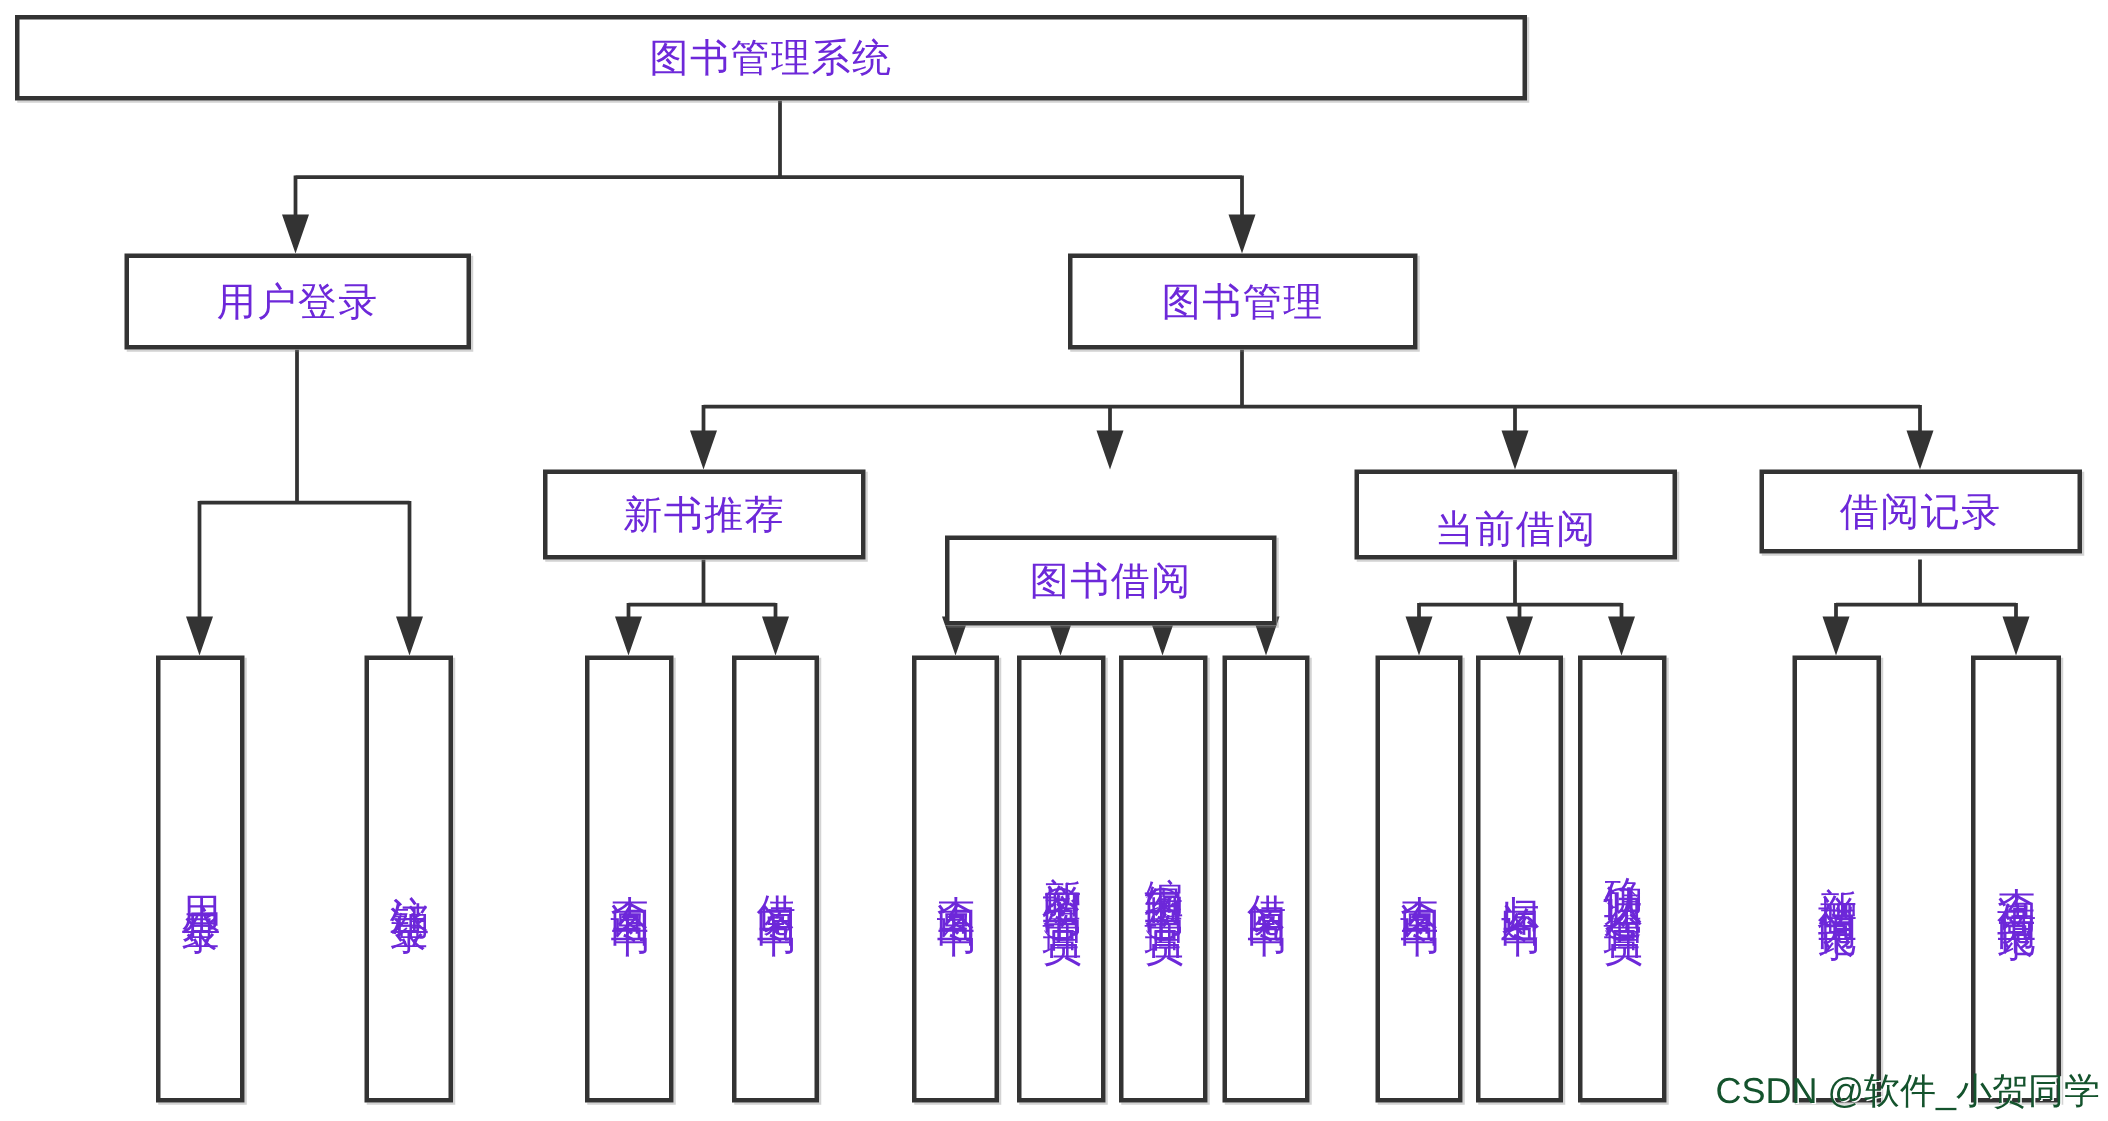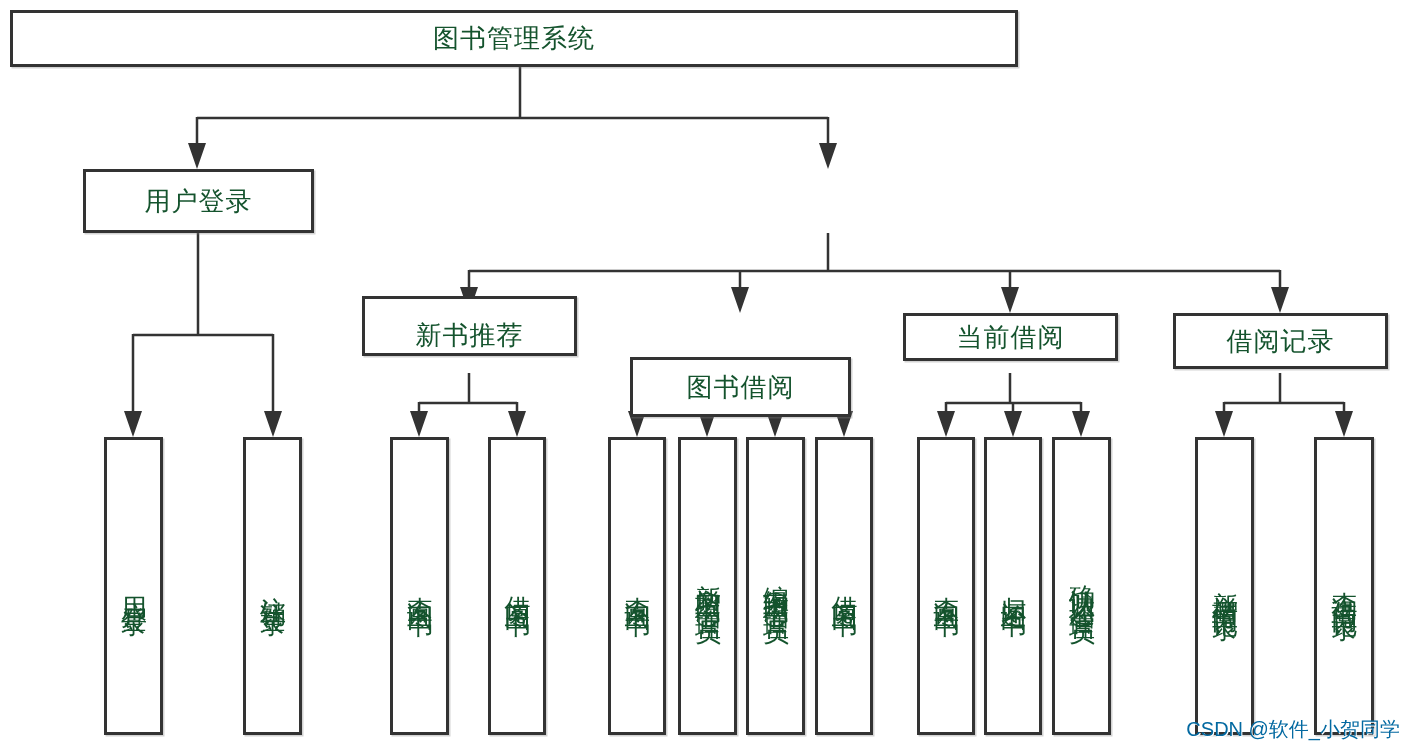--- a/index.html
+++ b/index.html
@@ -12,58 +12,58 @@
   }
   #edges{position:absolute;left:0;top:0;width:1405px;height:747px;}
   .box{
     position:absolute;
     box-sizing:border-box;
     border:3px solid #333333;
     background:#ffffff;
     display:flex;
     align-items:center;
     justify-content:center;
-    color:#14532d;
+    color:#6d28d9;
     box-shadow:1.5px 1.5px 0 rgba(130,130,130,0.35);
   }
   .hbox{font-size:26px;letter-spacing:1px;white-space:nowrap;}
   .vbox{top:437px;height:298px;}
   .vbox .vtext{
     writing-mode:vertical-lr;
     text-orientation:mixed;
     font-size:26px;
     letter-spacing:5px;
     line-height:1.15;
   }
   
   .n-root{left:10px;top:10px;width:1008px;height:57px;}
   .n-user-login{left:83px;top:169px;width:231px;height:64px;}
   .n-book-mgmt{left:712px;top:169px;width:233px;height:64px;}
-  .n-new-book-rec{left:362px;top:296px;width:215px;height:60px;align-items:flex-end;}
+  .n-new-book-rec{left:362px;top:313px;width:215px;height:60px;}
   .n-book-borrow{left:630px;top:313px;width:221px;height:60px;margin-top:44px;}
-  .n-current-borrow{left:903px;top:313px;width:215px;height:48px;}
+  .n-current-borrow{left:903px;top:313px;width:215px;height:60px;align-items:flex-end;}
   .n-borrow-records{left:1173px;top:313px;width:215px;height:56px;}
   .n-l-user-login{left:104px;width:59px;}
   .n-l-logout{left:243px;width:59px;}
   .n-l-rec-query{left:390px;width:59px;}
   .n-l-rec-borrow{left:488px;width:58px;}
   .n-l-bb-query{left:608px;width:58px;}
   .n-l-bb-add{left:678px;width:59px;}
   .n-l-bb-edit{left:746px;width:59px;}
   .n-l-bb-borrow{left:815px;width:58px;}
   .n-l-cb-query{left:917px;width:58px;}
   .n-l-cb-return{left:984px;width:58px;}
   .n-l-cb-confirm{left:1052px;width:59px;}
   .n-l-br-add{left:1195px;width:59px;}
   .n-l-br-query{left:1314px;width:60px;}
   .watermark{
     position:absolute;
     right:5px;bottom:4px;
-    font-size:20px;
-    color:#0369a1;
+    font-size:24px;
+    color:#14532d;
     text-shadow:1px 1px 0 #ffffff;
     z-index:5;
     white-space:nowrap;
   }
 </style>
 </head>
 <body>
 
 <div id="canvas">
 
@@ -124,20 +124,23 @@
       M1335 411 L1353 411 L1344 437 Z"></path>
   </svg>
 
   <div class="box hbox n-root">
     <span>图书管理系统</span>
   </div>
 
   <div class="box hbox n-user-login">
     <span>用户登录</span>
   </div>
+  <div class="box hbox n-book-mgmt">
+    <span>图书管理</span>
+  </div>
 
   <div class="box hbox n-new-book-rec">
     <span>新书推荐</span>
   </div>
   <div class="box hbox n-book-borrow">
     <span>图书借阅</span>
   </div>
   <div class="box hbox n-current-borrow">
     <span>当前借阅</span>
   </div>

